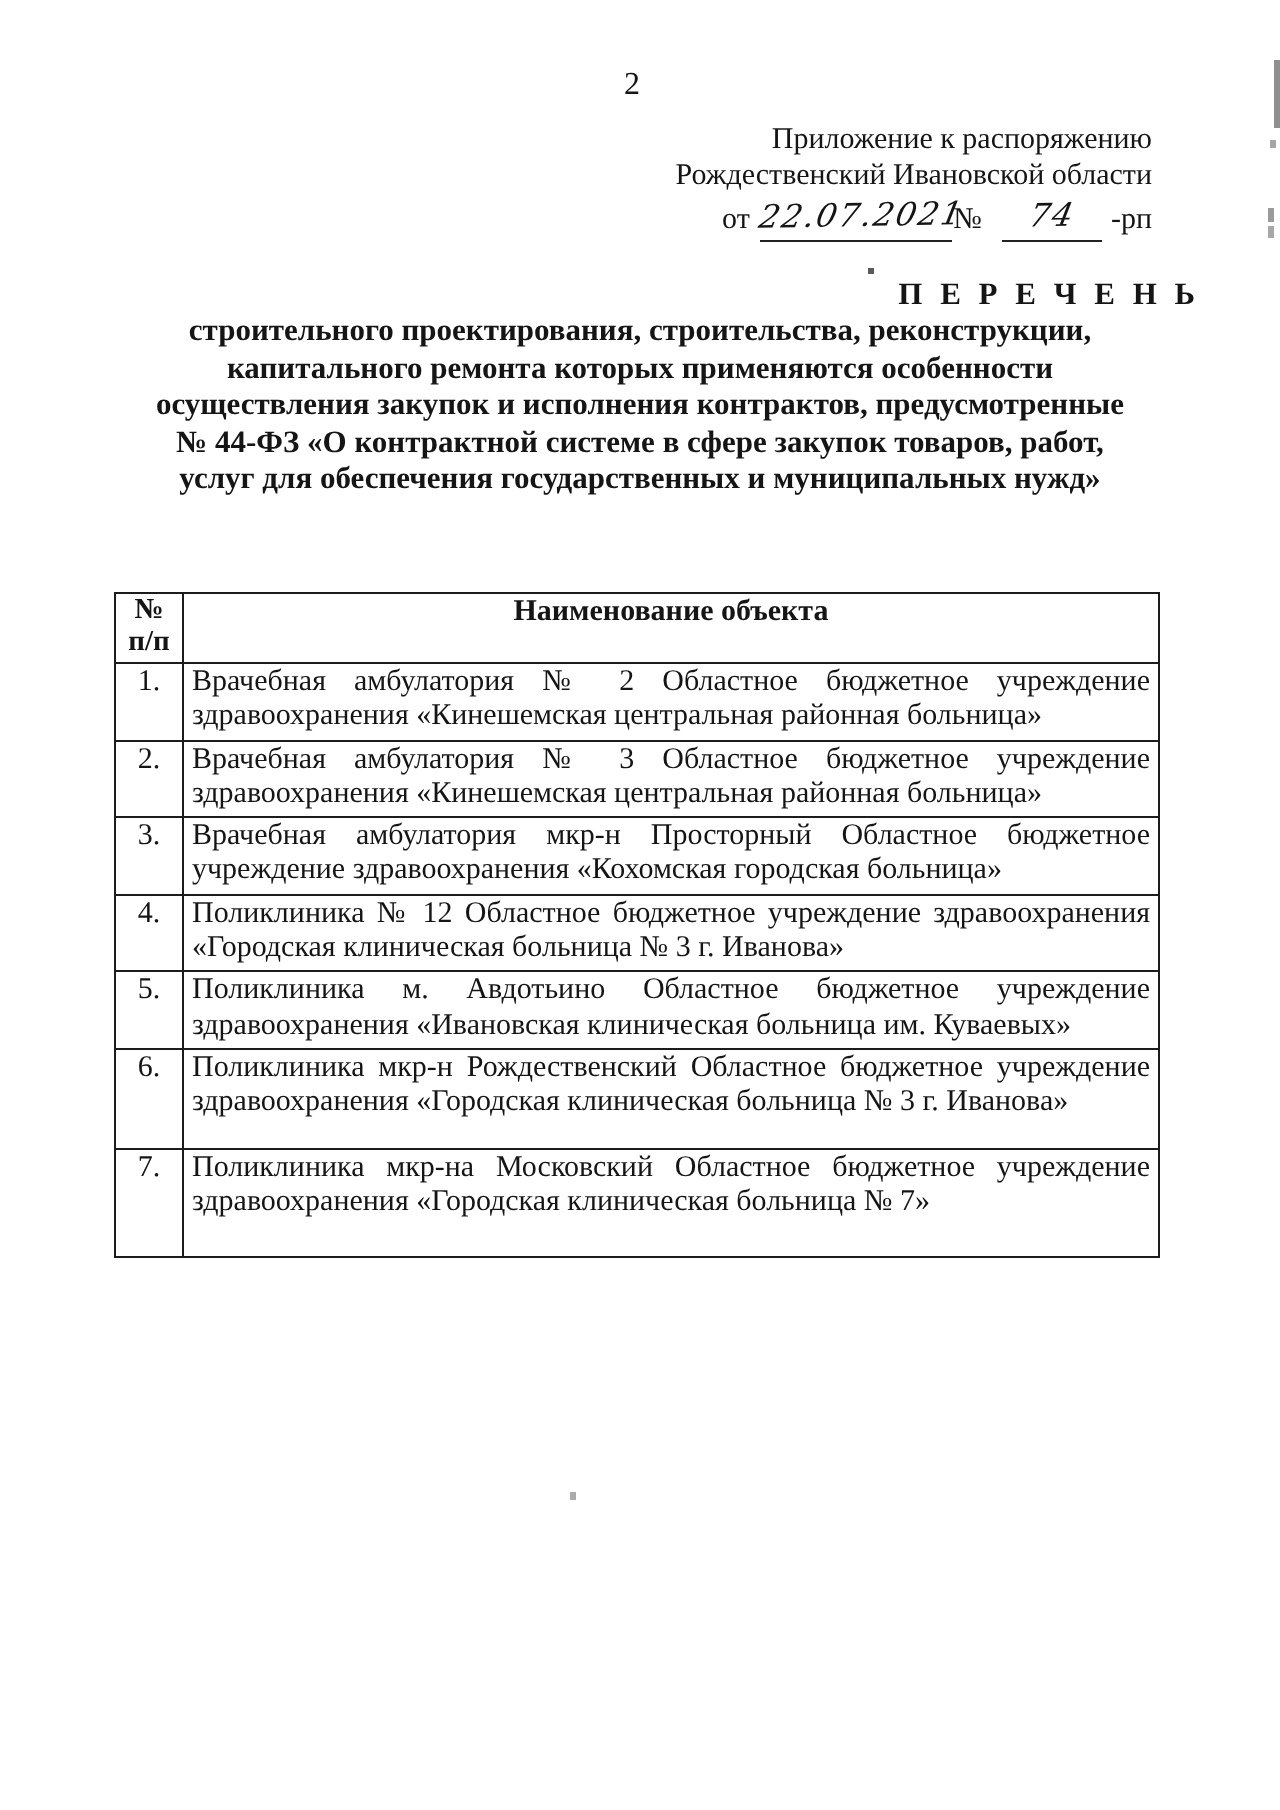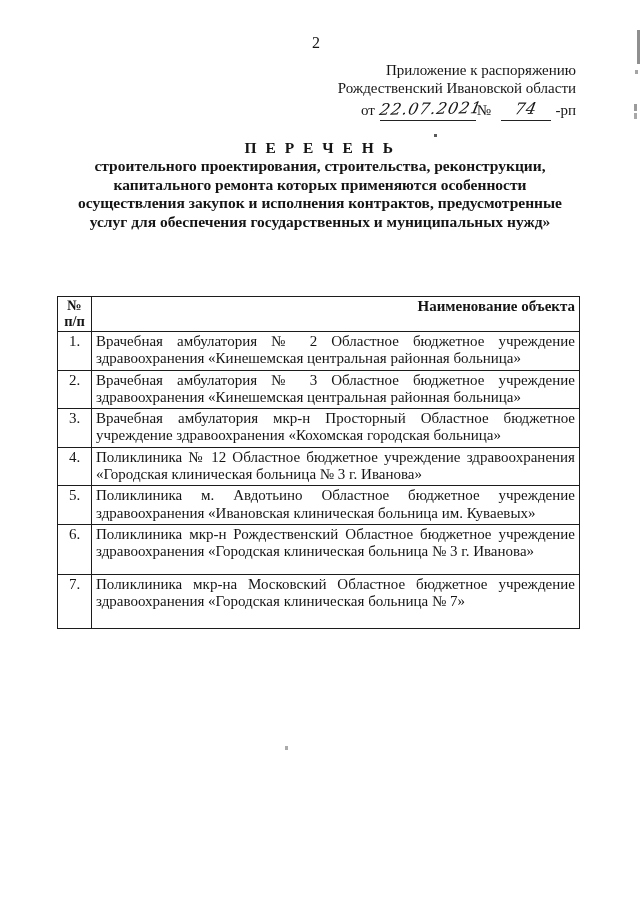--- a/index.html
+++ b/index.html
@@ -15,30 +15,30 @@
   .slot{display:inline-block;border-bottom:1.6px solid #222;text-align:center;
         vertical-align:bottom;margin:0 1px;}
   .slot.date{width:96px;}
   .slot.num{width:50px;margin-left:6px;}
   .hw{display:inline-block;font-family:"DejaVu Serif", serif;font-style:italic;
       font-size:16px;transform:skewX(-12deg) rotate(-1deg);letter-spacing:1px;
       line-height:17px;}
 
   .title{position:absolute;top:139px;left:40px;width:560px;text-align:center;
          font-weight:bold;font-size:15.5px;line-height:18.4px;}
-  .title .heading{letter-spacing:2.5px;}
+  .title .heading{letter-spacing:2.5px;text-align:right;}
   .title .tline{white-space:nowrap;}
 
   table.doc{position:absolute;top:296px;left:57px;width:523px;
             border-collapse:collapse;table-layout:fixed;}
   table.doc,table.doc th,table.doc td{border:1.8px solid #1c1c1c;}
   table.doc th,table.doc td{vertical-align:top;padding:1px 4px 2px 4px;}
   col.c-num{width:34px;}
   th.h-num{font-size:14.5px;line-height:15.5px;text-align:center;font-weight:bold;height:30px;}
-  th.h-name{font-size:15px;line-height:16px;text-align:right;font-weight:bold;}
+  th.h-name{font-size:15px;line-height:16px;text-align:center;font-weight:bold;}
   td.num{text-align:center;font-size:15px;line-height:17px;}
   td.name{text-align:justify;font-size:15px;line-height:17.3px;padding-left:8px;padding-right:5px;}
   tr.r2{height:32px;}
   tr.r3a{height:50px;}
   tr.r3b{height:54px;}
 
   .artifact{position:absolute;background:#8f8f8f;}
   .a-edge1{left:637px;top:30px;width:3px;height:34px;}
   .a-edge2{left:635px;top:70px;width:3px;height:4px;background:#a5a5a5;}
   .a-edge3{left:634px;top:104px;width:3px;height:7px;background:#9b9b9b;}
@@ -62,20 +62,21 @@
       <span class="slot num"><span class="hw">74</span></span>
       <span>-рп</span>
     </div>
   </div>
 
   <div class="title">
     <div class="heading">П Е Р Е Ч Е Н Ь</div>
     <div class="tline">строительного проектирования, строительства, реконструкции,</div>
     <div class="tline">капитального ремонта которых применяются особенности</div>
     <div class="tline">осуществления закупок и исполнения контрактов, предусмотренные</div>
+    <div class="tline">№ 44-ФЗ «О контрактной системе в сфере закупок товаров, работ,</div>
     <div class="tline">услуг для обеспечения государственных и муниципальных нужд»</div>
   </div>
 
   <table class="doc">
     <colgroup>
         <col class="c-num">
         <col>
       </colgroup>
     <thead>
       <tr>

